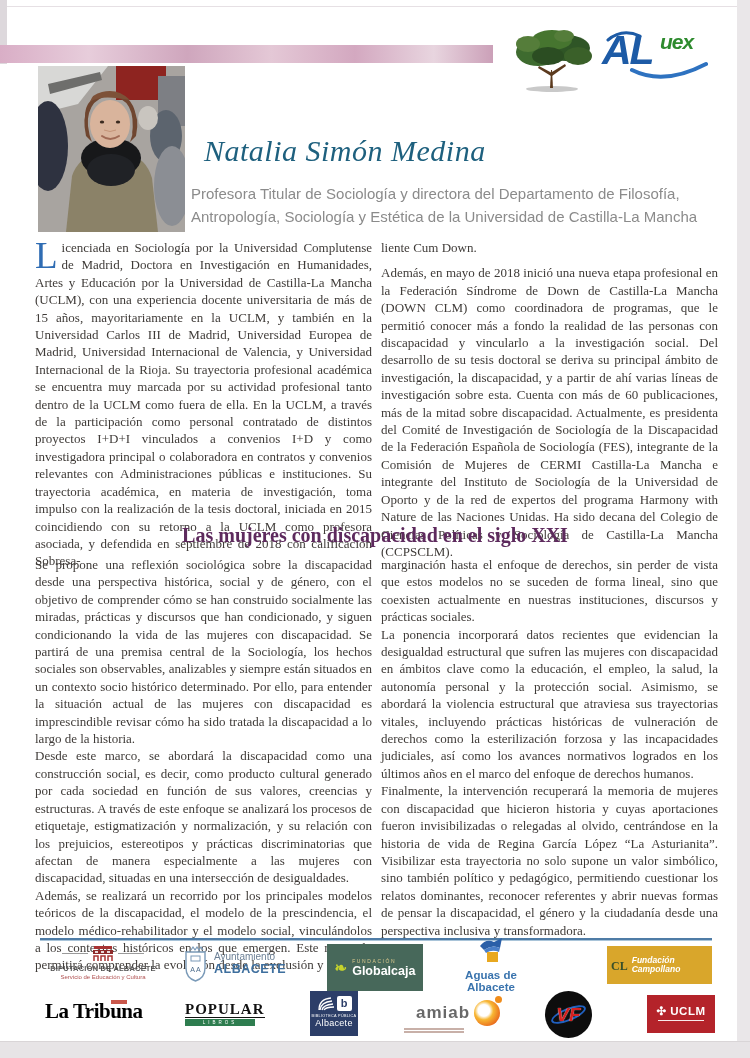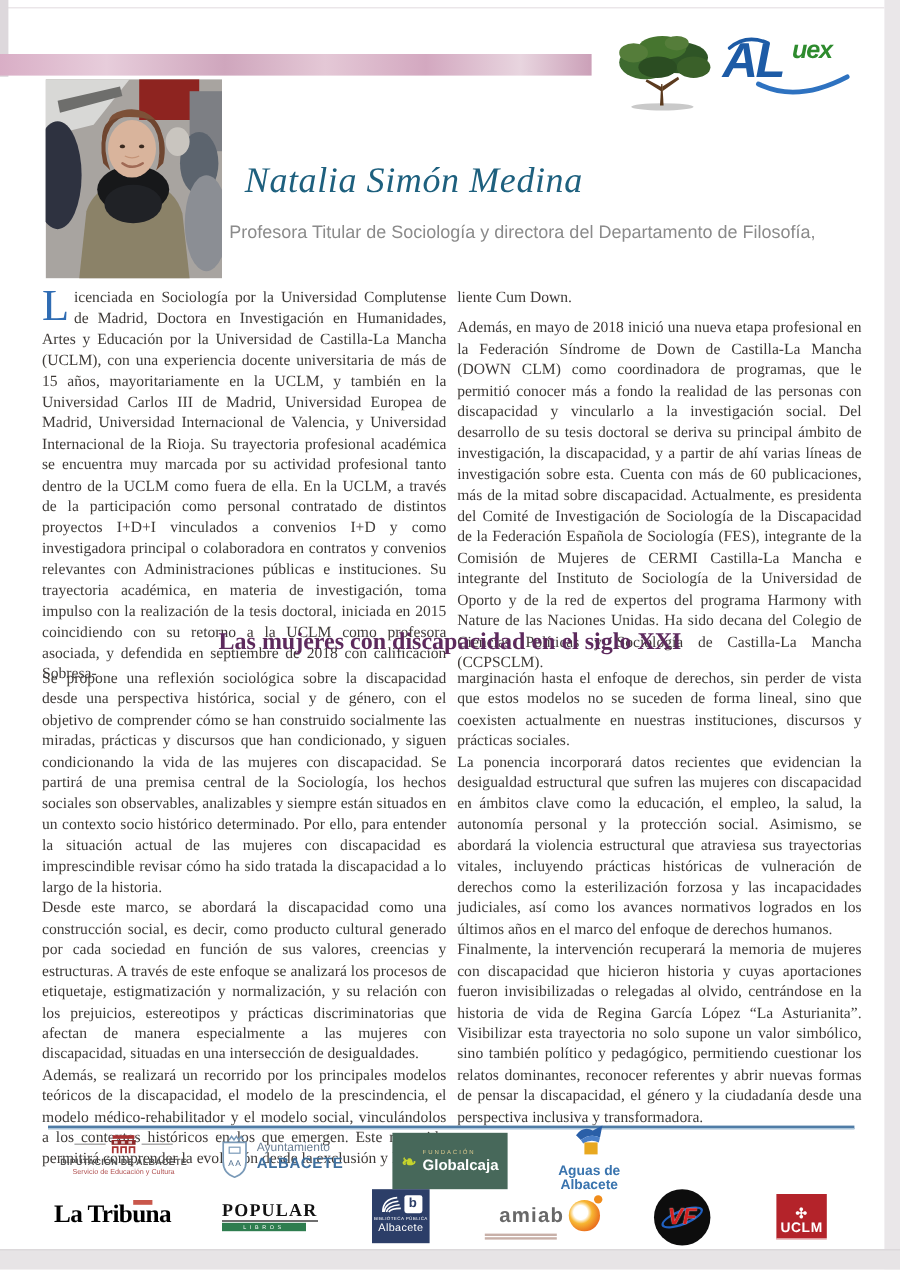--- a/index.html
+++ b/index.html
@@ -86,21 +86,21 @@
   .amiab-name{font-size:17px;font-weight:bold;color:#686868;letter-spacing:1px;margin-left:12px;}
   .amiab-o{position:relative;width:26px;height:26px;border-radius:50%;background:radial-gradient(circle at 38% 40%,#ffffff 0 26%,#f7b733 42%,#e8641a 78%,#d9480f 100%);}
   .amiab-o .dot{position:absolute;right:-2px;top:-4px;width:7px;height:7px;border-radius:50%;background:#f08c1a;}
   .amiab-tag{margin-top:2px;}
   .amiab-tag div{height:1.5px;background:#c8b0a8;margin-top:1.5px;width:60px;}
 
   .vf{left:545px;top:991px;width:47px;height:47px;border-radius:50%;background:#0d0d0d;position:absolute;}
   .vf-txt{position:absolute;left:0;top:0;width:47px;height:47px;text-align:center;line-height:47px;font-style:italic;font-weight:bold;font-size:19px;color:#d42020;text-shadow:0 0 1px #fff;}
   .vf-orbit{position:absolute;left:5px;top:17px;width:37px;height:13px;border:2px solid #2060c0;border-radius:50%;transform:rotate(-22deg);box-sizing:border-box;}
 
-  .uclm{left:647px;top:995px;width:42px;height:38px;background:#b4232a;color:#fff;text-align:center;padding-top:9px;box-sizing:border-box;}
+  .uclm{left:647px;top:995px;width:68px;height:38px;background:#b4232a;color:#fff;text-align:center;padding-top:9px;box-sizing:border-box;}
   .uclm-name{font-size:11.5px;font-weight:bold;letter-spacing:.5px;}
   .uclm-line{margin:2px auto 0;width:46px;height:1px;background:#fff;opacity:.9;}
 </style>
 </head>
 <body>
 
 <div id="page">
 
   <div class="scan-line"></div>
   <div class="edge-left-top"></div>
@@ -155,20 +155,21 @@
     <path d="M52 36 Q62 28 92 34 Q80 22 64 26 Q54 28 52 36Z" fill="#7d5138"></path>
     <ellipse cx="64" cy="56" rx="2.2" ry="1.6" fill="#3a2a20"></ellipse>
     <ellipse cx="80" cy="56" rx="2.2" ry="1.6" fill="#3a2a20"></ellipse>
     <path d="M64 70 Q72 76 81 70" fill="none" stroke="#a06a55" stroke-width="2" stroke-linecap="round"></path>
     <path d="M66 64 Q72 67 78 64" fill="none" stroke="#c49478" stroke-width="1"></path>
   </svg>
 
   <div class="name">Natalia Simón Medina</div>
   <div class="subtitle">
     <div>Profesora Titular de Sociología y directora del Departamento de Filosofía,</div>
+    <div>Antropología, Sociología y Estética de la Universidad de Castilla-La Mancha</div>
   </div>
 
   <div class="bio-c1 serif">
     <p><span class="dropcap">L</span><span>icenciada en Sociología por la Universidad Complutense de Madrid, Doctora en Investigación en Humanidades, Artes y Educación por la Universidad de Castilla-La Mancha (UCLM), con una experiencia docente universitaria de más de 15 años, mayoritariamente en la UCLM, y también en la Universidad Carlos III de Madrid, Universidad Europea de Madrid, Universidad Internacional de Valencia, y Universidad Internacional de la Rioja. Su trayectoria profesional académica se encuentra muy marcada por su actividad profesional tanto dentro de la UCLM como fuera de ella. En la UCLM, a través de la participación como personal contratado de distintos proyectos I+D+I vinculados a convenios I+D y como investigadora principal o colaboradora en contratos y convenios relevantes con Administraciones públicas e instituciones. Su trayectoria académica, en materia de investigación, toma impulso con la realización de la tesis doctoral, iniciada en 2015 coincidiendo con su retorno a la UCLM como profesora asociada, y defendida en septiembre de 2018 con calificación Sobresa-</span></p>
   </div>
   <div class="bio-c2 serif">
     <p>liente Cum Down.</p>
     <p>Además, en mayo de 2018 inició una nueva etapa profesional en la Federación Síndrome de Down de Castilla-La Mancha (DOWN CLM) como coordinadora de programas, que le permitió conocer más a fondo la realidad de las personas con discapacidad y vincularlo a la investigación social. Del desarrollo de su tesis doctoral se deriva su principal ámbito de investigación, la discapacidad, y a partir de ahí varias líneas de investigación sobre esta. Cuenta con más de 60 publicaciones, más de la mitad sobre discapacidad. Actualmente, es presidenta del Comité de Investigación de Sociología de la Discapacidad de la Federación Española de Sociología (FES), integrante de la Comisión de Mujeres de CERMI Castilla-La Mancha e integrante del Instituto de Sociología de la Universidad de Oporto y de la red de expertos del programa Harmony with Nature de las Naciones Unidas. Ha sido decana del Colegio de Ciencias Políticas y Sociología de Castilla-La Mancha (CCPSCLM).</p>
   </div>
 
@@ -227,20 +228,24 @@
 
   <div class="sp aguas">
     <svg width="34" height="28" viewBox="0 0 34 28">
       <path d="M6 10 Q12 2 20 6 L28 2 L26 12 Q18 8 10 14 Z" fill="#2a5fa8"></path>
       <path d="M10 14 Q18 8 26 12 L25 16 Q18 13 12 17 Z" fill="#4a7fc8"></path>
       <rect x="13" y="16" width="11" height="10" fill="#e8a820"></rect>
     </svg>
     <div class="aguas-name">Aguas de Albacete</div>
   </div>
 
+  <div class="sp camp">
+    <div class="camp-cl"><span>C</span><span>L</span></div>
+    <div class="camp-name">Fundación Campollano</div>
+  </div>
 
   <div class="sp trib" style="position:absolute;">
     <div class="trib-name">La Tribuna</div>
     <div class="trib-red"></div>
   </div>
 
   <div class="sp pop">
     <div class="pop-name">POPULAR</div>
     <div class="pop-bar">LIBROS</div>
   </div>

